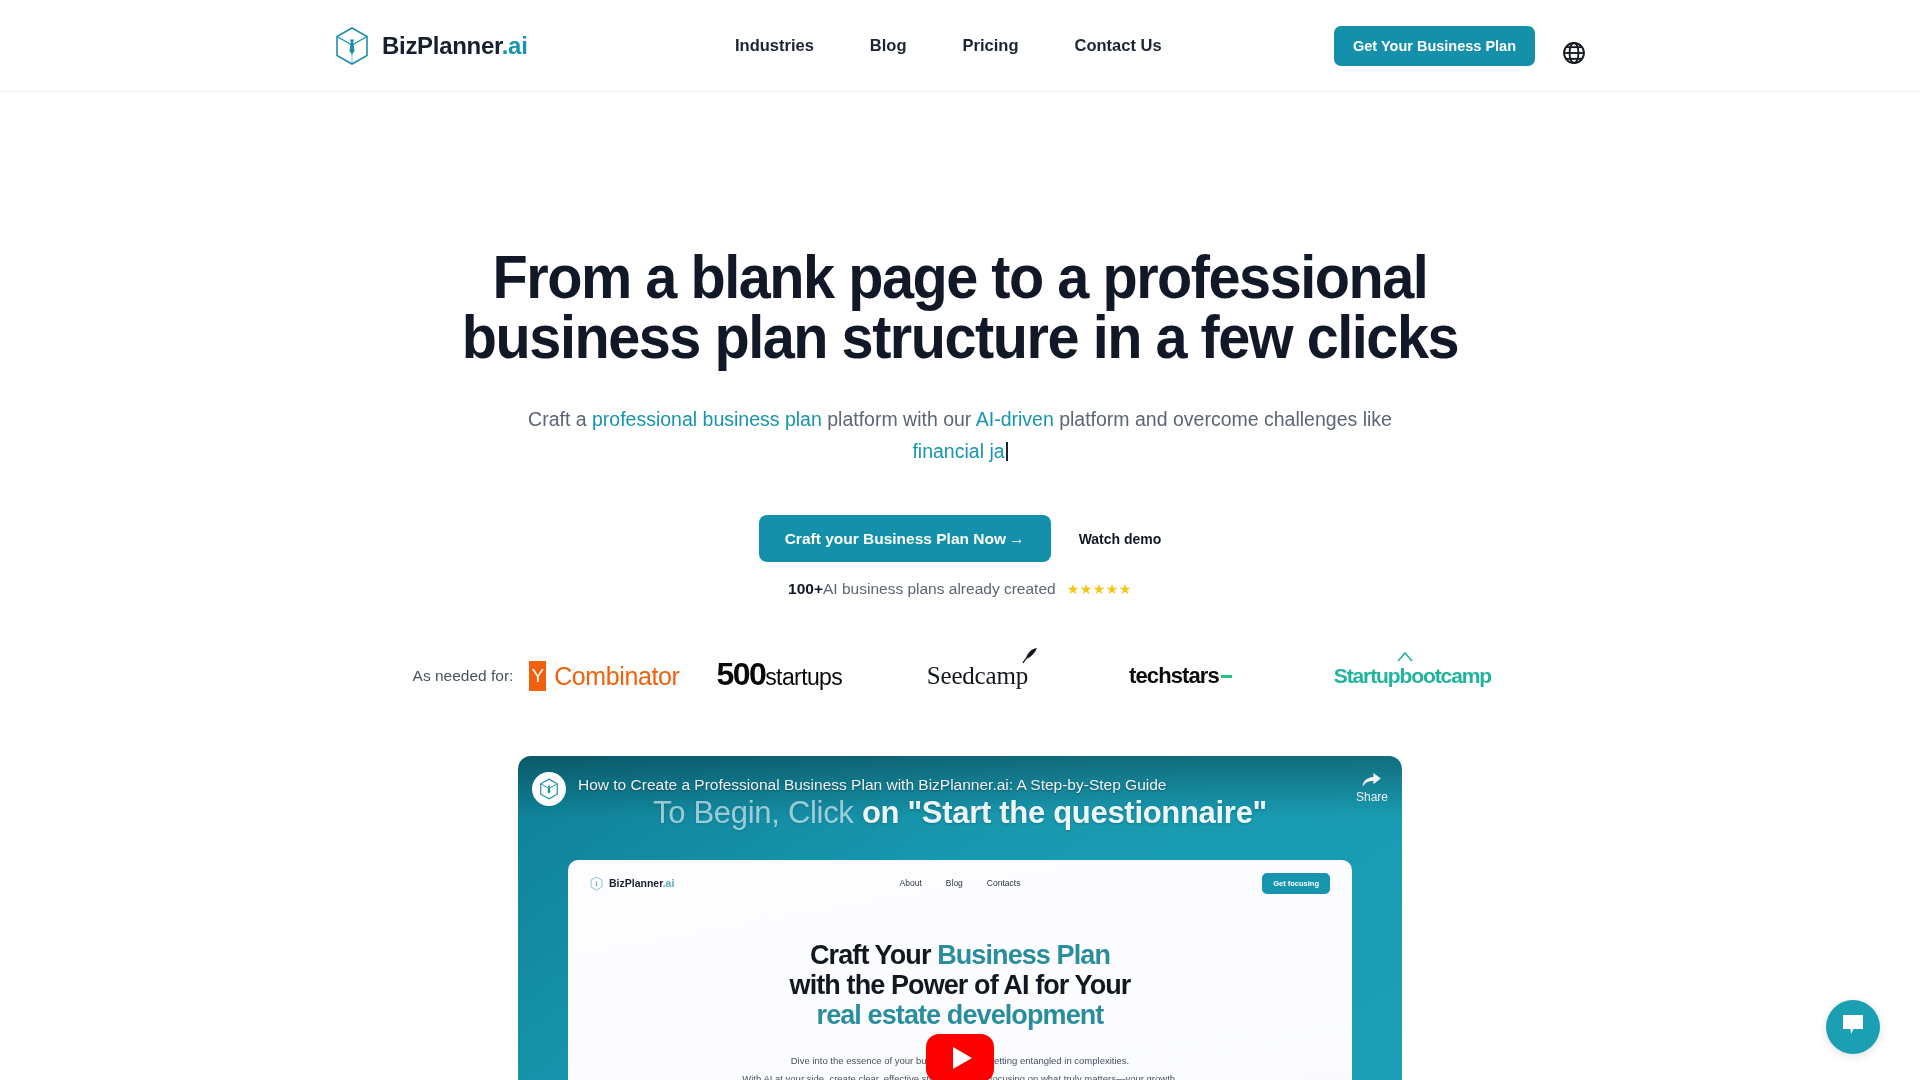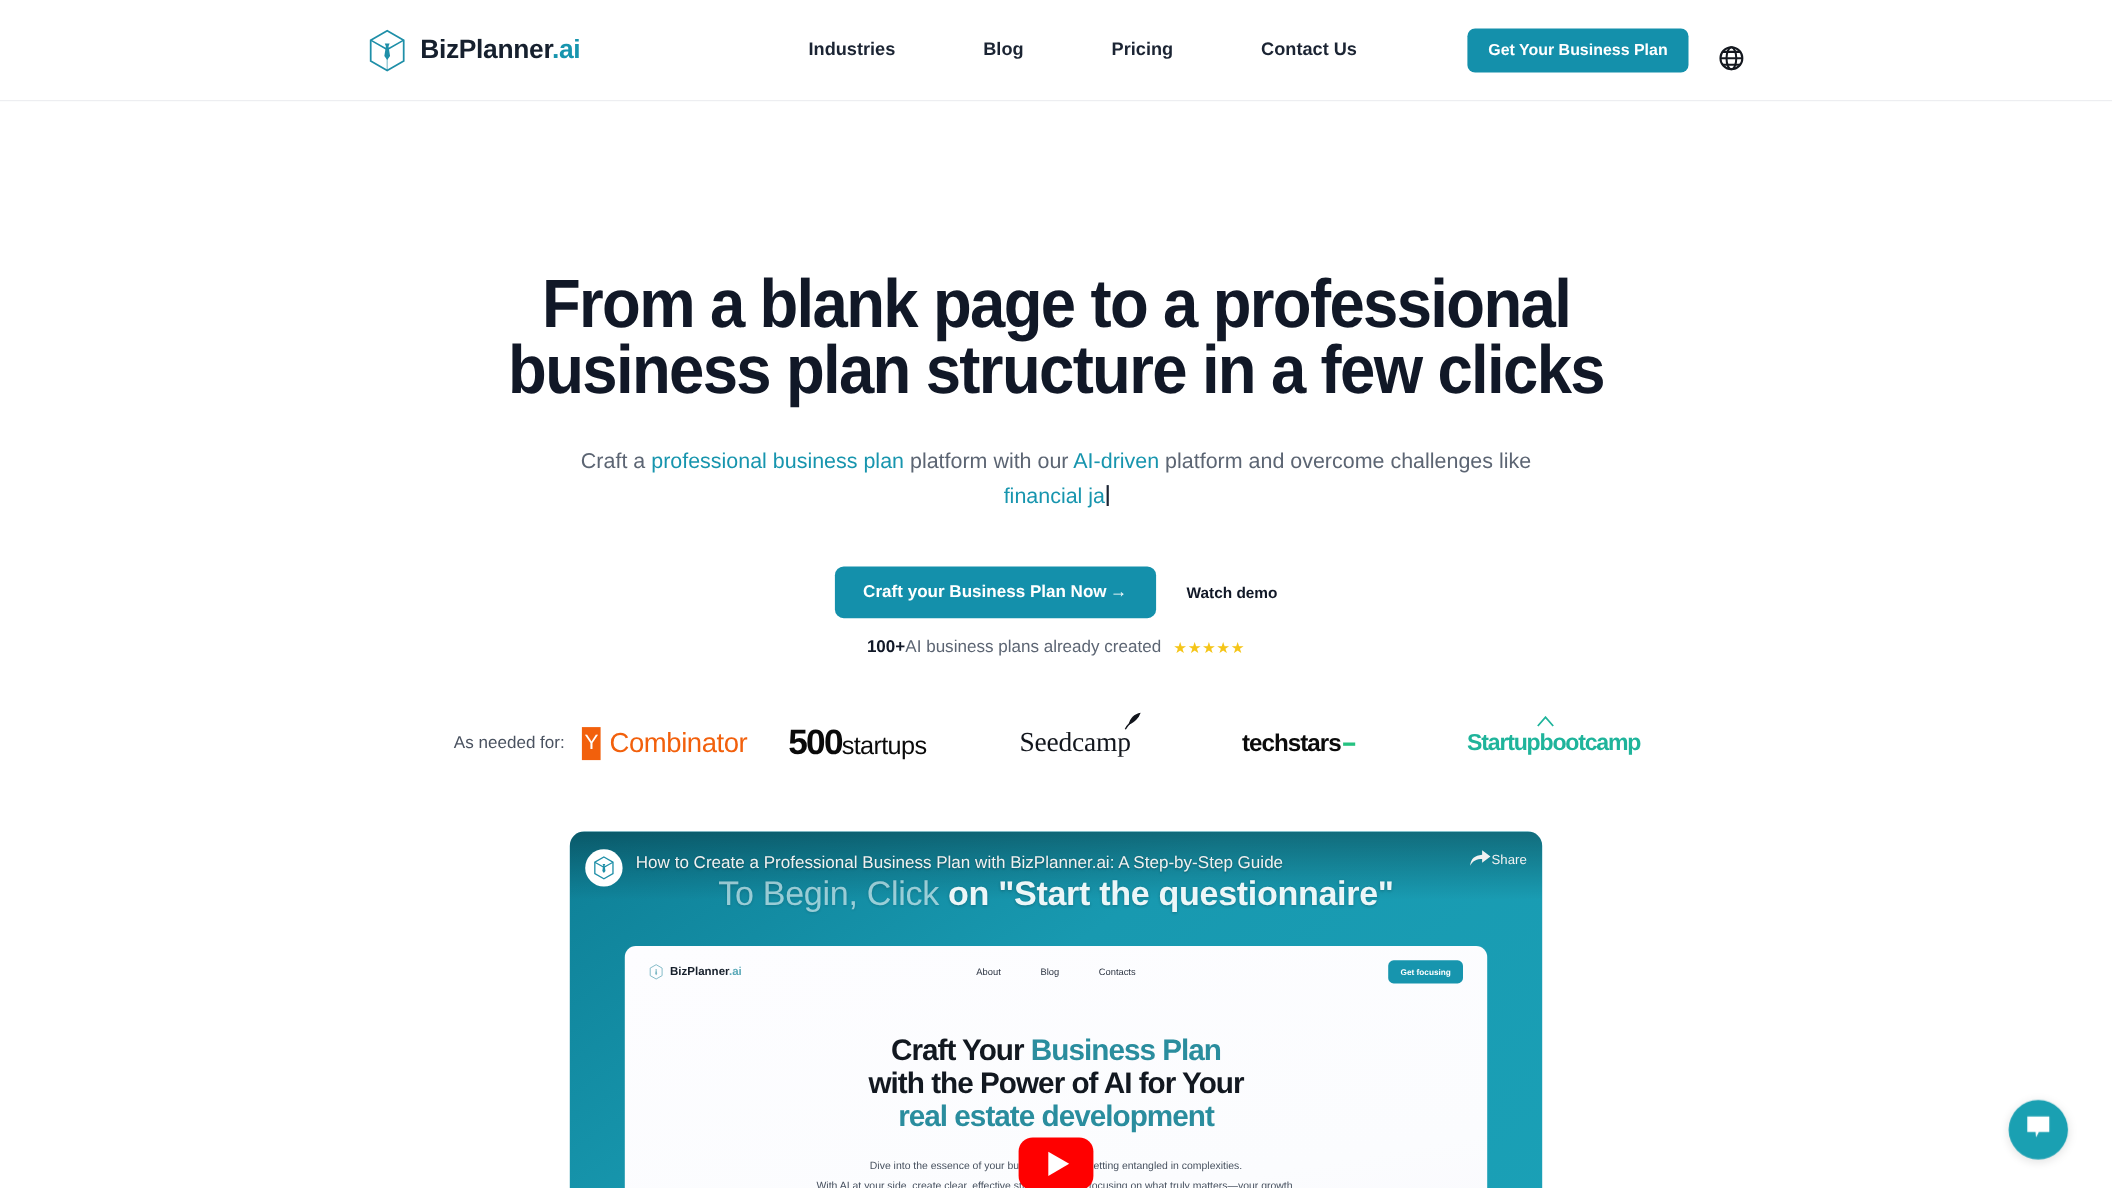--- a/index.html
+++ b/index.html
@@ -31,21 +31,21 @@
     font-size: 24px; font-weight: 700; color: #16202e; letter-spacing: -0.3px;
     white-space: nowrap;
   }
   .brand-text .tld { color: #1795ae; font-weight: 700; }
 
   .nav {
     position: absolute;
     left: 735px;
     display: flex;
     align-items: center;
-    gap: 80px;
+    gap: 56px;
   }
   .nav-item {
     font-size: 16.5px;
     font-weight: 600;
     color: #1b2433;
     cursor: pointer;
     white-space: nowrap;
   }
 
   .header-right {
@@ -214,21 +214,21 @@
     color: #f1f1f1;
     font-size: 15.5px;
     font-weight: 400;
     margin-left: 12px;
     margin-top: 8px;
     white-space: nowrap;
     text-shadow: 0 1px 2px rgba(0,0,0,.35);
   }
   .yt-share {
     margin-left: auto;
-    display: flex; flex-direction: row; align-items: center;
+    display: flex; flex-direction: column; align-items: center;
     color: #f1f1f1; font-size: 12px; margin-top: 4px;
   }
   .yt-share span { margin-top: 1px; }
 
   .overlay-caption {
     position: absolute;
     top: 39px;
     left: 0; right: 0;
     text-align: center;
     font-size: 31px;
@@ -252,21 +252,21 @@
   }
   .inner-nav {
     height: 46px; display: flex; align-items: center;
     padding: 0 22px; position: relative;
   }
   .inner-brand { display: flex; align-items: center; gap: 6px; }
   .inner-brand-text { font-size: 10.5px; font-weight: 700; color: #17202c; }
   .inner-brand-text .tld { color: #5ba9b8; }
   .inner-links {
     position: absolute; left: 50%; transform: translateX(-50%);
-    display: flex; gap: 36px;
+    display: flex; gap: 24px;
   }
   .inner-link { font-size: 8.5px; color: #2c3442; font-weight: 500; }
   .inner-btn {
     margin-left: auto;
     background: #1795ae; color: #fff;
     font-size: 7.5px; font-weight: 600;
     padding: 6px 11px; border-radius: 5px;
     border: none; font-family: "Liberation Sans", sans-serif;
   }
   .inner-hero { margin-top: 34px; text-align: center; }

